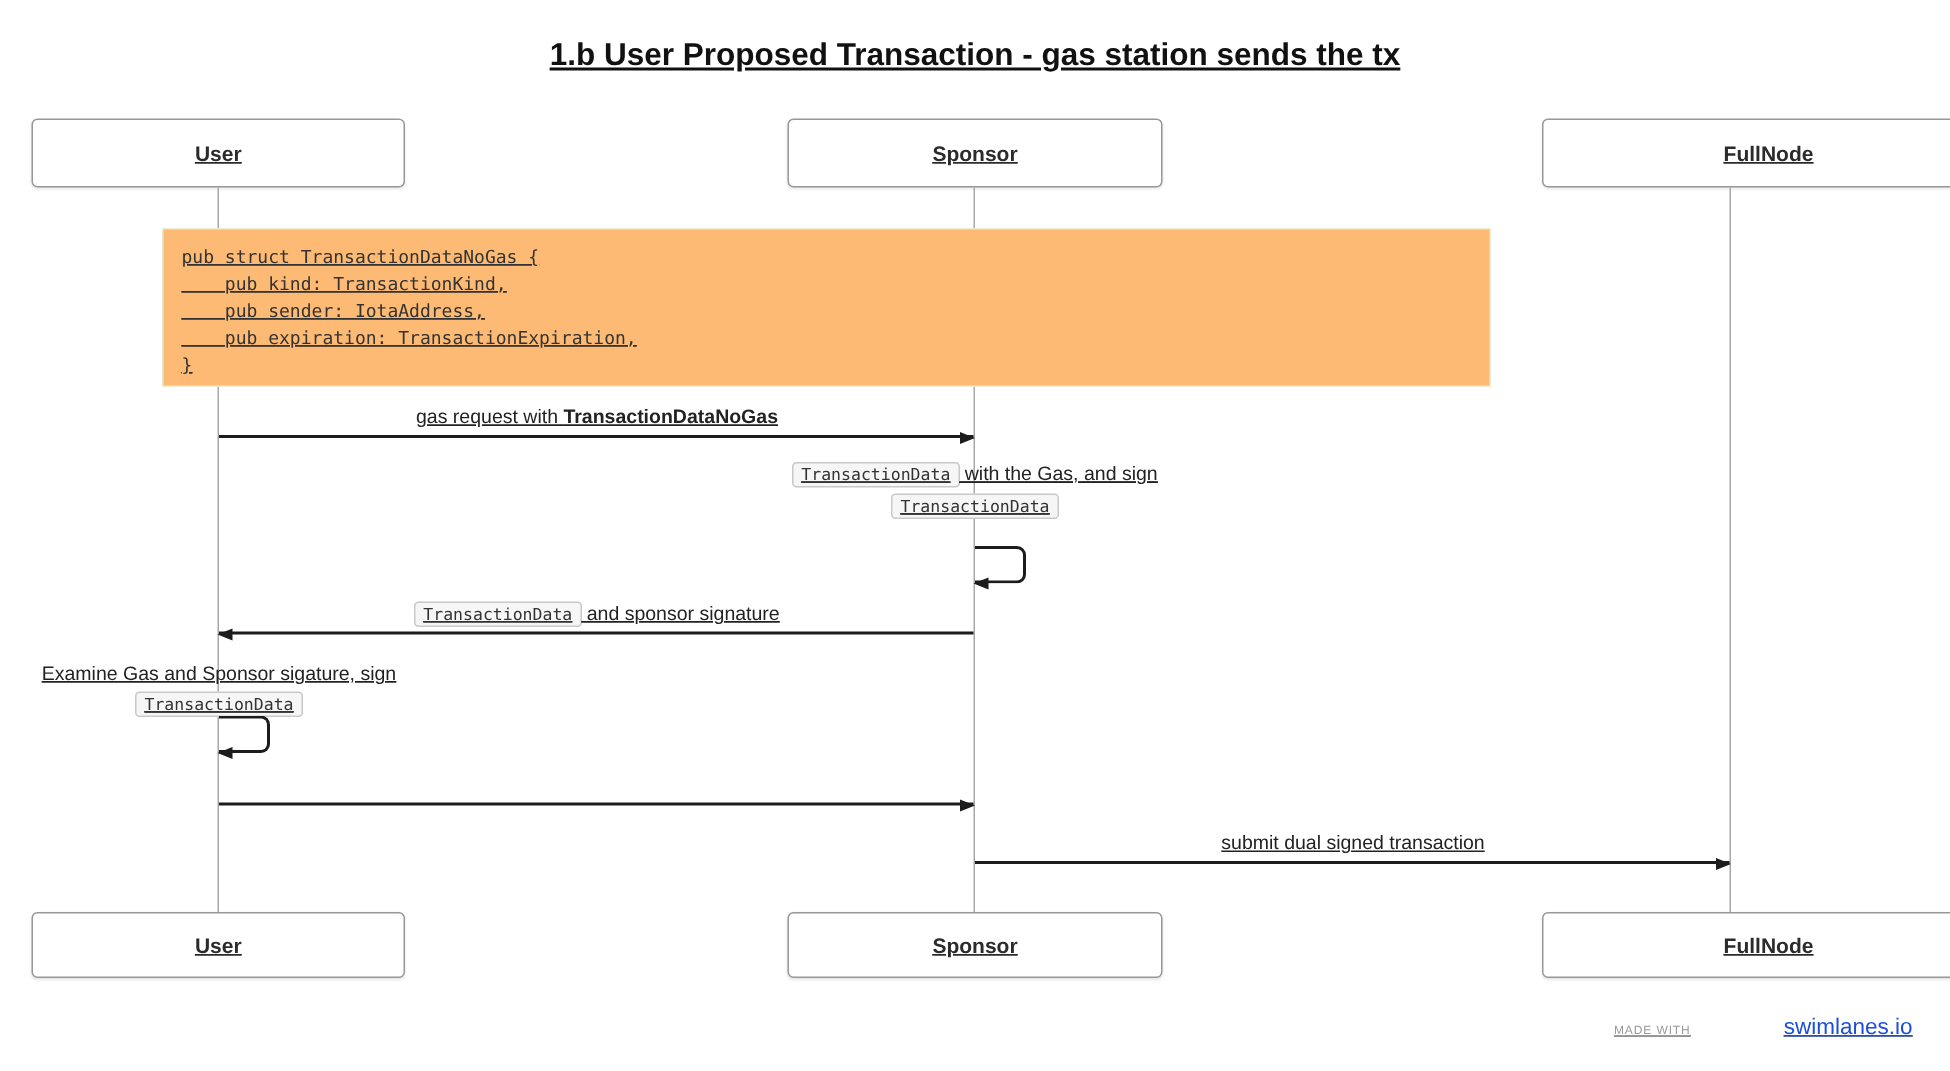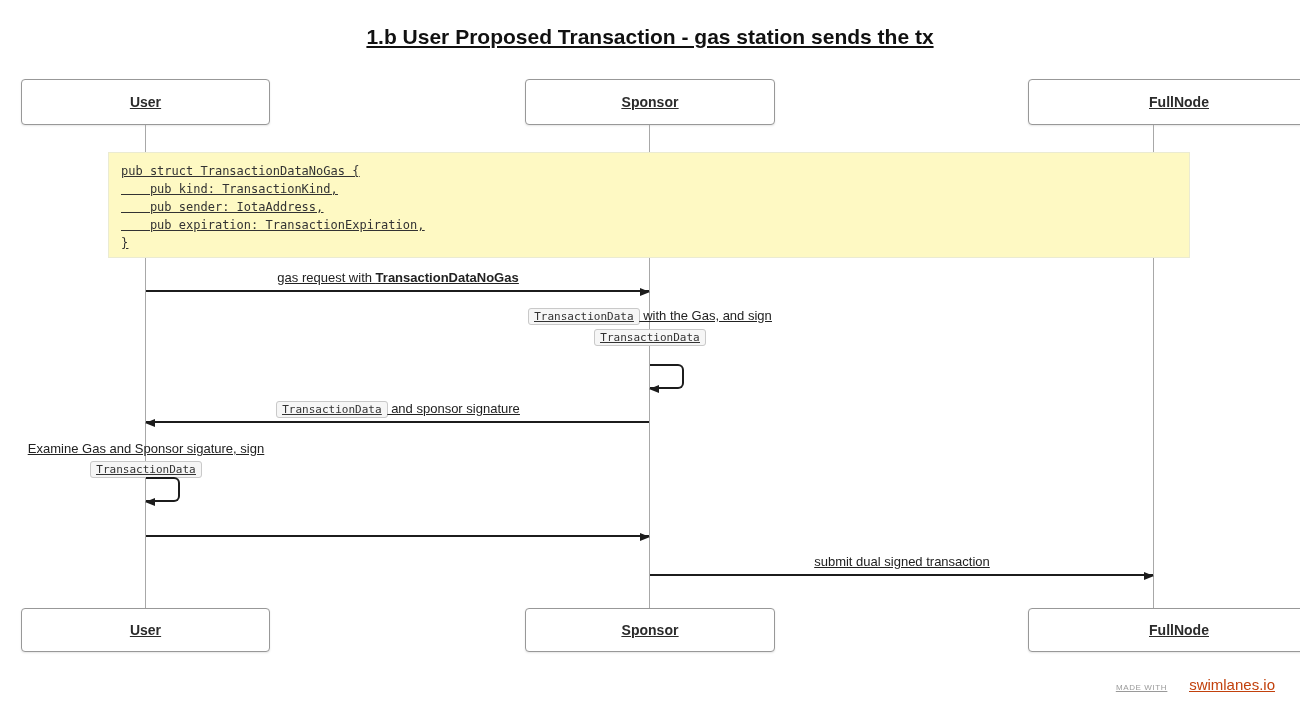--- a/index.html
+++ b/index.html
@@ -16,22 +16,22 @@
                font-size:14px; font-weight:600; color:#2b2b2b;
                box-shadow:0 1px 2px rgba(0,0,0,0.10); }
   .actor-top { top:79px; } .actor-bottom { top:608px; height:44px; }
   .pos-user { left:21px; width:249px; }
   .pos-sponsor { left:525px; width:250px; }
   .pos-fullnode { left:1028px; width:302px; }
 
   .lifeline { position:absolute; top:125px; height:483px; width:1px; background:#a8a8a8; }
   .ll-user { left:145px; } .ll-sponsor { left:649px; } .ll-fullnode { left:1153px; }
 
-  .note { position:absolute; left:108px; top:152px; width:1082px; height:106px;
-          background:#fef9c3; border:1px solid #ebebd2; padding:9px 12px; }
+  .note { position:absolute; left:108px; top:152px; width:886px; height:106px;
+          background:#fdba74; border:1px solid #ebebd2; padding:9px 12px; }
   .note .code-line { font-family:"DejaVu Sans Mono","Liberation Mono",monospace;
                      font-size:12px; line-height:18px; color:#333; white-space:pre; }
 
   .msg-label { position:absolute; text-align:center; font-size:13px; color:#222; line-height:18px; }
   .code { font-family:"DejaVu Sans Mono","Liberation Mono",monospace; font-size:11px;
           background:#f6f6f6; border:1px solid #c9c9c9; border-radius:3px;
           padding:1px 5px; color:#333; white-space:nowrap; }
 
   .arrow { position:absolute; height:0; border-top:2px solid #1c1c1c; }
   .arrow-right::after { content:""; position:absolute; right:-1px; top:-4px; width:0; height:0;
@@ -39,21 +39,21 @@
   .arrow-left::after { content:""; position:absolute; left:-1px; top:-4px; width:0; height:0;
           border-right:10px solid #1c1c1c; border-top:4px solid transparent; border-bottom:4px solid transparent; }
 
   .self-loop { position:absolute; width:34px; height:25px;
                border:2px solid #1c1c1c; border-left:none; border-radius:0 6px 6px 0; }
   .self-loop::after { content:""; position:absolute; left:-1px; bottom:-6px; width:0; height:0;
           border-right:10px solid #1c1c1c; border-top:4px solid transparent; border-bottom:4px solid transparent; }
 
   .footer { position:absolute; top:676px; right:25px; display:flex; align-items:baseline; gap:22px; }
   .made-with { font-size:8px; letter-spacing:0.6px; color:#9a9a9a; text-transform:uppercase; }
-  .brand { font-size:15px; color:#c2410c; }
+  .brand { font-size:15px; color:#1d4ed8;margin-left:40px; }
 </style>
 </head>
 <body>
 
 <div class="canvas">
 
   <div class="title">1.b User Proposed Transaction - gas station sends the tx</div>
 
   <div class="actor-box actor-top pos-user">
     <span>User</span>

